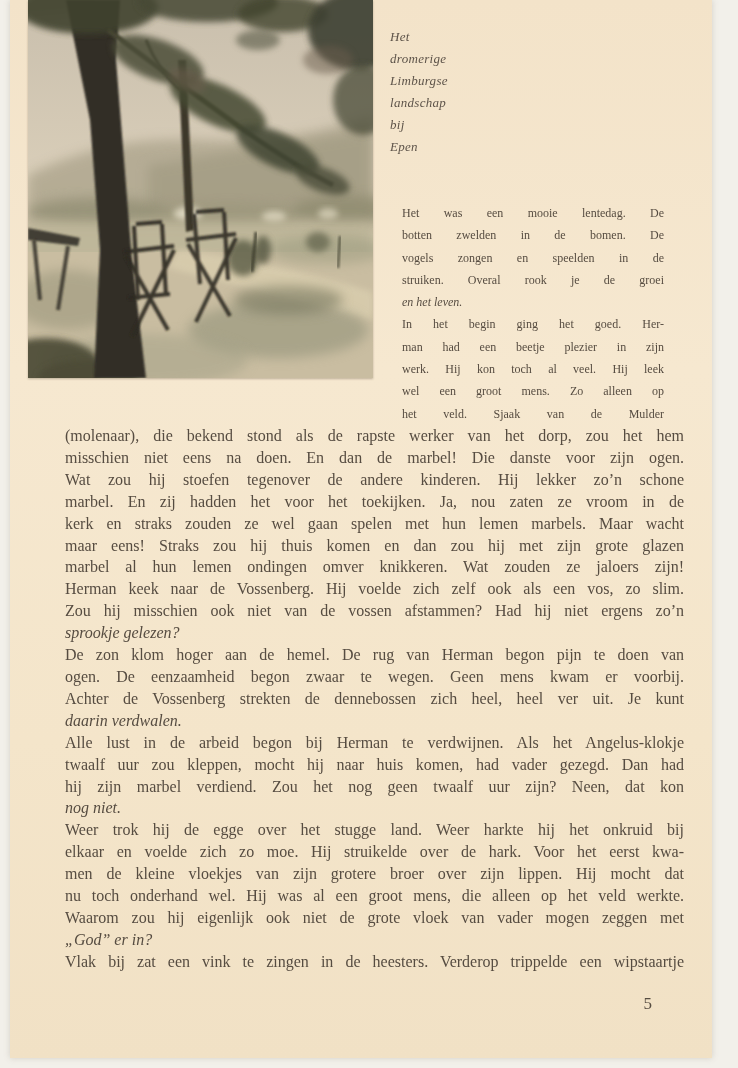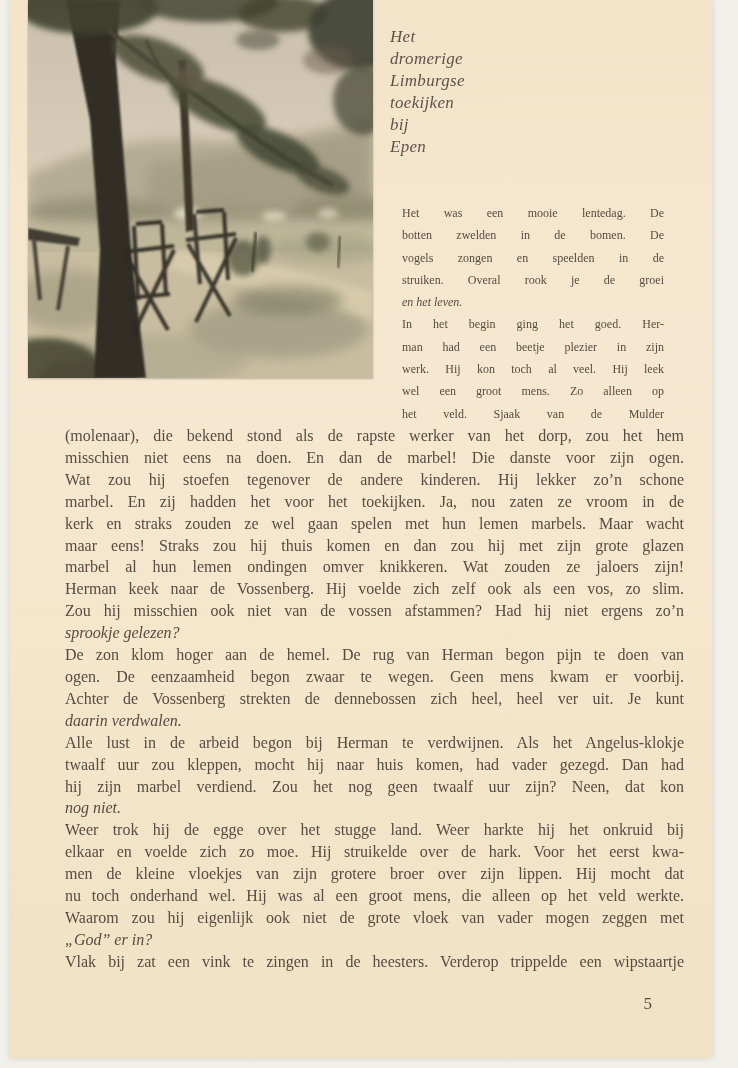--- a/index.html
+++ b/index.html
@@ -14,21 +14,21 @@
     box-shadow:0 0 6px rgba(120,110,90,.25);
   }
   .photo{
     position:absolute;left:18px;top:0;width:345px;height:378px;
     overflow:hidden;background:#cdc3ad;
     box-shadow:0 1px 2px rgba(80,70,50,.35);
   }
   .photo svg{display:block;}
   .caption{
     position:absolute;left:380px;top:26px;width:262px;
-    font-style:italic;font-size:17px;line-height:22px;
+    font-style:italic;font-size:13px;line-height:22px;
     color:#5d5349;letter-spacing:.3px;
   }
   .column{
     position:absolute;left:392px;top:202px;width:262px;
     font-size:12px;line-height:22.3px;color:#564c41;
   }
   .bodytext{
     position:absolute;left:23px;top:425px;width:619px;
     font-size:16px;line-height:21.9px;color:#564c41;margin-left:32px;
   }
@@ -144,21 +144,21 @@
       <path d="M228,232 L224,272" stroke="#3a3a2c" stroke-width="3" opacity="0.8" filter="url(#b1)"></path>
       <path d="M312,236 L310,268" stroke="#3a3a2c" stroke-width="2.5" opacity="0.7" filter="url(#b1)"></path>
     </svg>
   </div>
 
   <div class="caption">
 
   <span class="cap-line">Het</span>
       <span class="cap-line">dromerige</span>
       <span class="cap-line">Limburgse</span>
-      <span class="cap-line">toekijken</span>
+      <span class="cap-line">landschap</span>
       <span class="cap-line">bij</span>
       <span class="cap-line">Epen</span>
     </div>
 
   <div class="column">
 
   <span class="line">Het was een mooie lentedag. De</span>
       <span class="line">botten zwelden in de bomen. De</span>
       <span class="line">vogels zongen en speelden in de</span>
       <span class="line">struiken. Overal rook je de groei</span>

